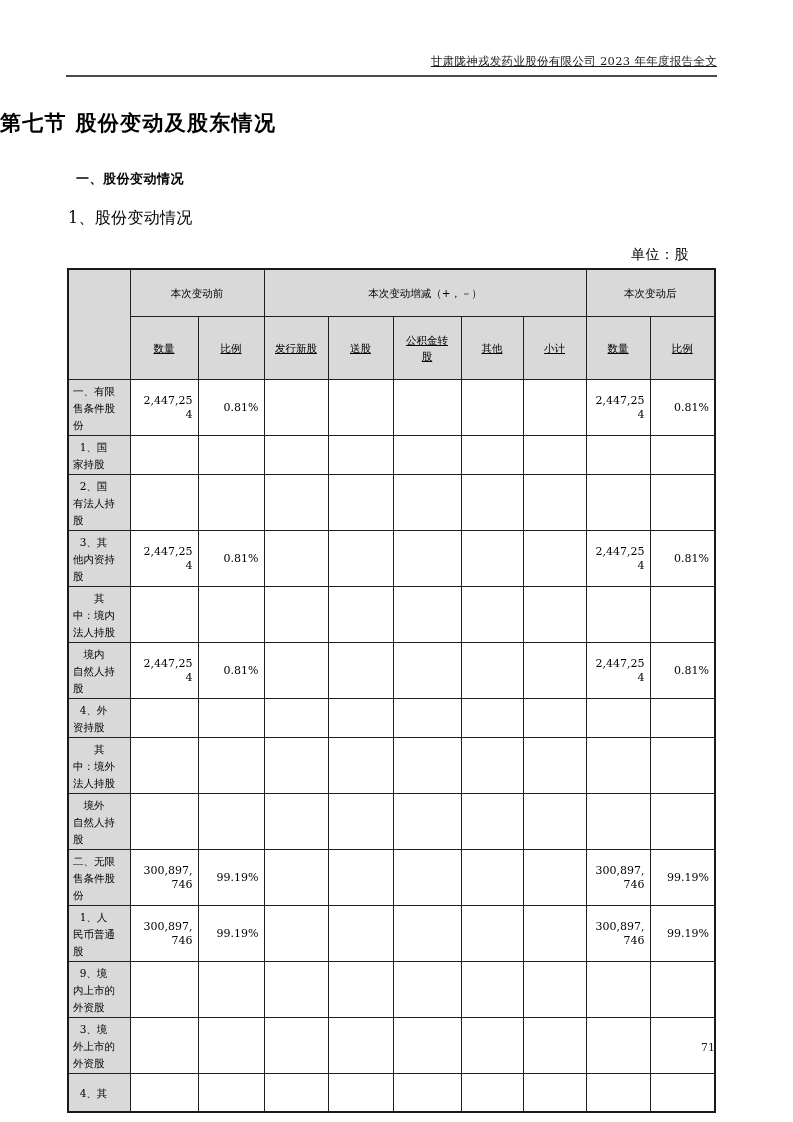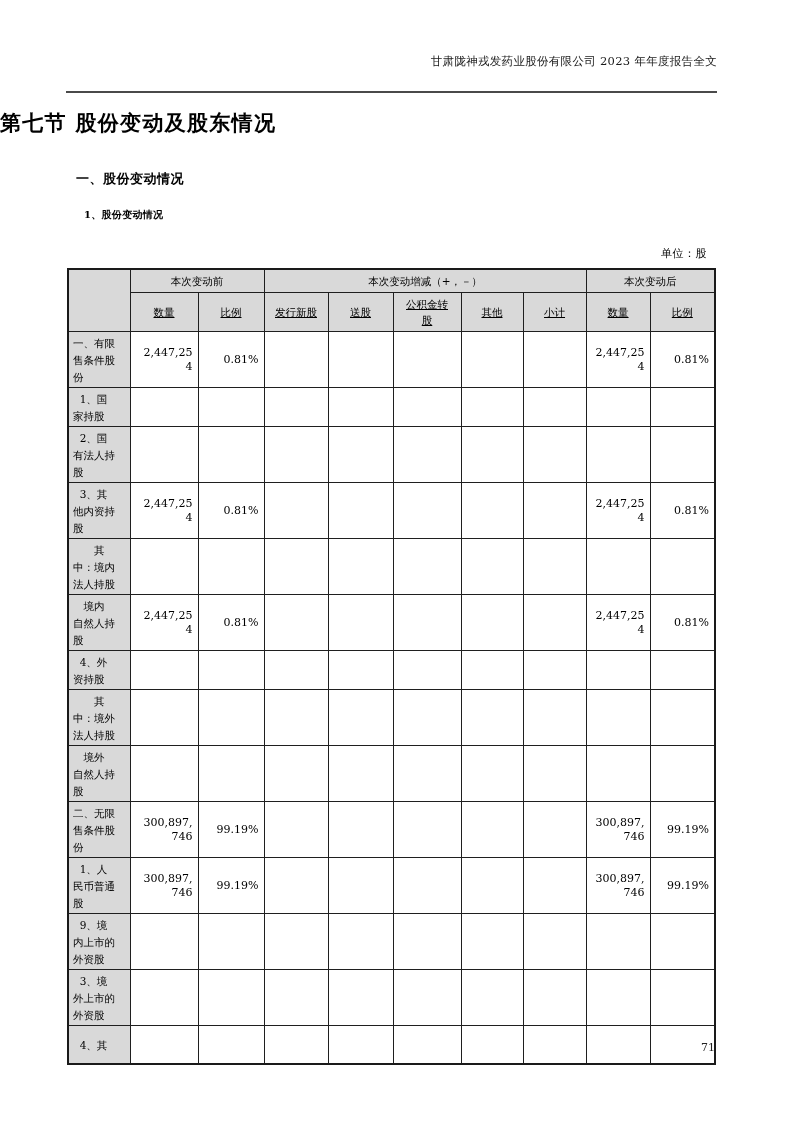--- a/index.html
+++ b/index.html
@@ -8,55 +8,55 @@
     width:793px;height:1122px;
     margin:0 auto;
     background:#ffffff;
     color:#000;
     font-family:"DejaVu Serif", serif;
     overflow:hidden;
   }
   .doc-header{
     position:absolute;left:66px;top:54px;width:651px;
     text-align:right;font-size:11.5px;color:#1a1a1a;
-    padding-bottom:22px;border-bottom:2px solid #4a4a4a;
-    letter-spacing:0.3px;white-space:nowrap;
+    padding-bottom:6px;border-bottom:2px solid #4a4a4a;
+    letter-spacing:0.3px;white-space:nowrap;text-decoration:underline;
   }
   .doc-title{
     position:absolute;left:0;top:109px;width:100%;
     text-align:left;font-size:21px;font-weight:bold;
     letter-spacing:1.3px;color:#000;
   }
   .sec1{
     position:absolute;left:76px;top:170px;
     font-size:13px;font-weight:bold;letter-spacing:0.5px;
   }
   .sec2{
-    position:absolute;left:84px;top:208px;
-    font-size:10px;font-weight:bold;letter-spacing:0.3px;
+    position:absolute;left:68px;top:208px;
+    font-size:16px;font-weight:normal;letter-spacing:0.3px;
   }
   .unit{
-    position:absolute;right:86px;top:246px;
-    font-size:11px;letter-spacing:0.5px;
+    position:absolute;right:104px;top:246px;
+    font-size:14px;letter-spacing:0.5px;
   }
   table.share-table{
     position:absolute;left:67px;top:268px;
     width:647px;
     border-collapse:collapse;table-layout:fixed;
     border:2px solid #1a1a1a;
   }
   .share-table th,.share-table td{
     border:1px solid #1f1f1f;
     overflow:hidden;
   }
   .share-table th{
     background:#d9d9d9;
     font-weight:normal;font-size:10.5px;
     text-align:center;vertical-align:middle;
-    white-space:pre-line;line-height:16px;padding:3px 2px;
+    white-space:pre-line;line-height:16px;padding:15px 2px;
   }
   .share-table td.lbl{
     background:#d9d9d9;
     font-size:10.5px;text-align:left;vertical-align:middle;
     white-space:pre-wrap;line-height:17px;
     padding:3px 2px 1px 4px;
   }
   .share-table td.num{
     font-size:11px;text-align:right;vertical-align:middle;
     word-break:break-all;line-height:14px;

